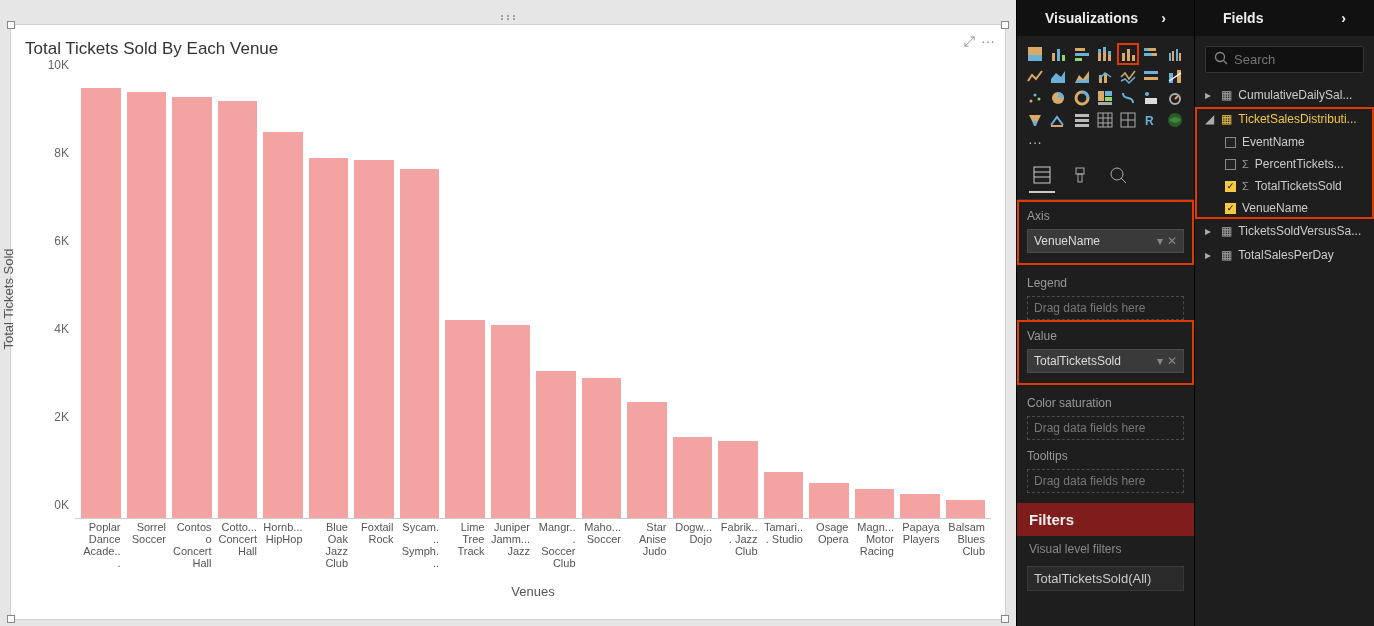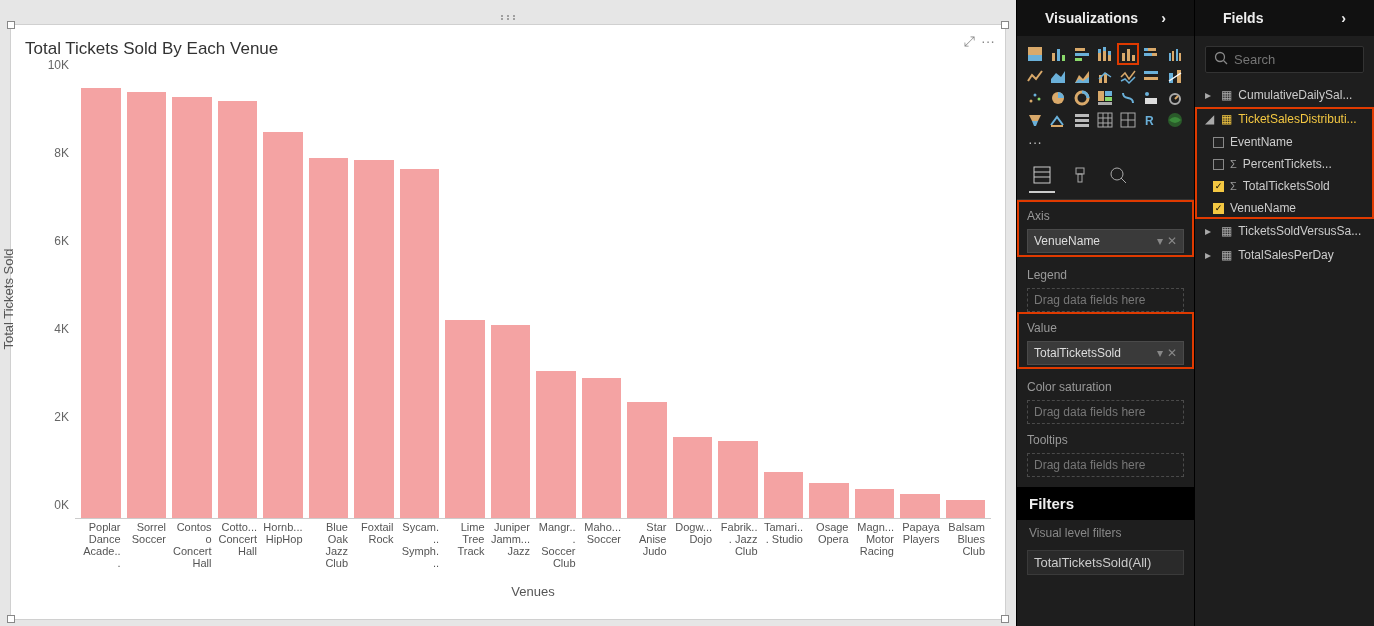--- a/index.html
+++ b/index.html
@@ -34,39 +34,39 @@
 .viz-gallery { padding: 8px 8px 4px 8px; display: grid; grid-template-columns: repeat(7, 1fr); gap: 2px; background: #1e1e1e; }
 .viz-icon { width: 20px; height: 20px; display: flex; align-items: center; justify-content: center; cursor: pointer; font-size: 14px; color: #bbb; }
 .viz-icon svg { width: 18px; height: 18px; }
 .viz-icon.selected { outline: 2px solid #e03a00; outline-offset: -1px; }
 
 .mode-tabs { display: flex; gap: 12px; padding: 6px 12px; border-bottom: 1px solid #333; }
 .mode-tab { color: #aaa; cursor: pointer; padding: 4px; }
 .mode-tab.active { border-bottom: 2px solid #ccc; }
 
 .well-section { padding: 6px 10px 0 10px; }
-.well-section.hl { outline: 2px solid #e03a00; outline-offset: -2px; padding-bottom: 4px; margin-bottom: 2px; }
+.well-section.hl { outline: 2px solid #e03a00; outline-offset: -2px; padding-bottom: 12px; margin-bottom: 2px; }
 .well-label { color: #999; font-size: 12px; padding: 3px 0; }
 .well-item { background: #3a3a3a; border: 1px solid #4a4a4a; padding: 4px 6px; color: #ddd; font-size: 12px; margin-top: 3px; display: flex; justify-content: space-between; align-items: center; }
 .well-item .controls { color: #888; display: flex; gap: 4px; }
 .well-placeholder { border: 1px dashed #4a4a4a; padding: 4px 6px; color: #777; font-size: 12px; margin-top: 3px; }
-.filters-header { background: #000000; color: #eee; font-size: 15px; font-weight: 600; padding: 8px 12px; margin-top: 10px; }
+.filters-header { background: #7f1d1d; color: #eee; font-size: 15px; font-weight: 600; padding: 8px 12px; margin-top: 10px; }
 .filter-sub { color: #888; font-size: 12px; padding: 6px 12px; }
 .filter-item { background: #2a2a2a; border: 1px solid #3a3a3a; padding: 4px 6px; color: #ccc; font-size: 13px; margin: 4px 10px; }
 
 .search-box { margin: 10px; background: #111; border: 1px solid #333; border-radius: 2px; display: flex; align-items: center; padding: 4px 8px; gap: 6px; color: #888; }
 .search-box input { background: transparent; border: none; outline: none; color: #ccc; font-size: 13px; flex: 1; }
 
 .field-table { display: flex; align-items: center; gap: 6px; padding: 5px 10px; color: #ccc; font-size: 12px; cursor: pointer; }
 .field-table.hl { color: #f4c842; }
 .field-table .expand { width: 10px; color: #aaa; }
 .field-table .ticon { font-size: 12px; color: #aaa; }
 .field-table.hl .ticon { color: #f4c842; }
 
-.field-item { display: flex; align-items: center; gap: 6px; padding: 4px 10px 4px 18px; color: #ccc; font-size: 12px; cursor: pointer; }
+.field-item { display: flex; align-items: center; gap: 6px; padding: 4px 10px 4px 30px; color: #ccc; font-size: 12px; cursor: pointer; }
 .field-item .cb { width: 11px; height: 11px; border: 1px solid #888; background: #222; display: inline-flex; align-items: center; justify-content: center; color: #000; font-size: 9px; }
 .field-item .cb.checked { background: #f4c842; border-color: #f4c842; }
 .field-item .sigma { color: #999; font-size: 11px; }
 
 .fields-section.hl { outline: 2px solid #e03a00; outline-offset: -2px; }
 </style>
 </head>
 <body>
 
 <div class="canvas-area">

